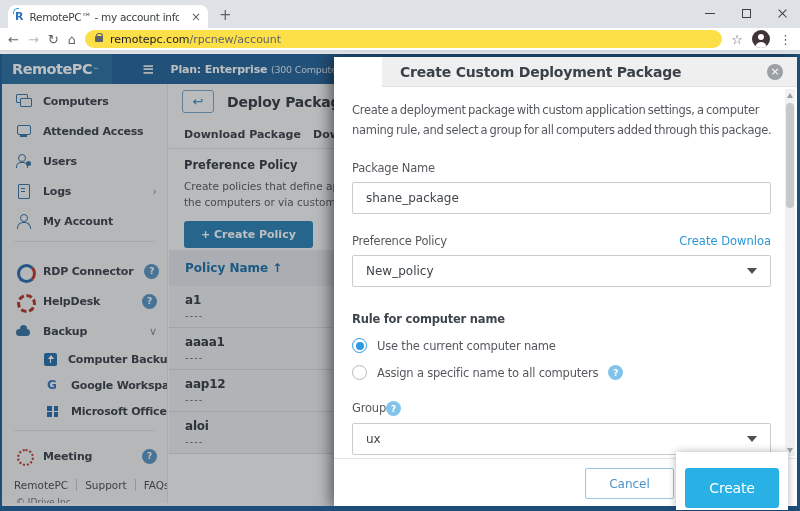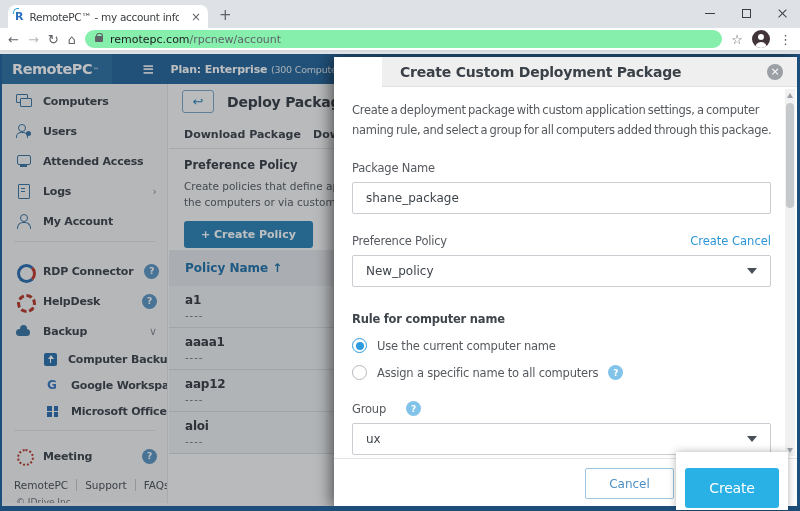--- a/index.html
+++ b/index.html
@@ -21,21 +21,21 @@
   .wc { width:36px; height:27px; position:relative; display:flex; align-items:center; justify-content:center; }
   .wc-min { width:10px; height:1px; background:#3c4043; }
   .wc-max { width:9px; height:9px; border:1px solid #3c4043; }
   .wc-x1,.wc-x2 { position:absolute; left:13px; top:13px; width:11px; height:1.2px; background:#3c4043; }
   .wc-x1 { transform:rotate(45deg); } .wc-x2 { transform:rotate(-45deg); }
 
   .toolbar { position:absolute; top:28px; left:0; right:0; height:24px; background:#fff;
              display:flex; align-items:center; padding:0 8px; gap:9px; border-bottom:2px solid #d8dbde; }
   .nav-ic { color:#5f6368; font-size:13px; line-height:13px; }
   .nav-ic.dis { color:#b6b9bd; }
-  .urlbar { flex:1; height:18px; background:#86efac; border-radius:9px; display:flex; align-items:center; padding:0 10px; }
+  .urlbar { flex:1; height:18px; background:#fde047; border-radius:9px; display:flex; align-items:center; padding:0 10px; }
   .lock { width:8px; height:6px; background:#5f6368; border-radius:1px; position:relative; margin-right:7px; flex-shrink:0; }
   .lock::before { content:""; position:absolute; left:1.5px; top:-3.5px; width:5px; height:4px;
                   border:1.3px solid #5f6368; border-bottom:none; border-radius:3px 3px 0 0; }
   .url-domain { font-size:11px; color:#202124; }
   .url-path { font-size:11px; color:#5f6368; }
   .avatar { width:18px; height:18px; border-radius:50%; background:#413439; position:relative; overflow:hidden; flex-shrink:0; }
   .avatar::before { content:""; position:absolute; left:6px; top:3.5px; width:6px; height:6px; background:#fff; border-radius:50%; }
   .avatar::after { content:""; position:absolute; left:3px; top:11.5px; width:12px; height:8px; background:#fff; border-radius:6px 6px 0 0; }
 
   
@@ -137,21 +137,21 @@
   .m-select { height:32px; border:1px solid #c9cdd1; border-radius:2px; display:flex; align-items:center;
               padding:0 13px; margin-top:7px; font-size:12px; color:#3f454c; cursor:pointer; }
   .m-caret { margin-left:auto; width:0; height:0; border-left:5px solid transparent; border-right:5px solid transparent; border-top:6px solid #4a5056; }
   .sp-intro { height:21px; } .sp-field { height:20px; } .sp-rule { height:25px; } .sp-group { height:21px; }
   .radio-row { display:flex; align-items:center; gap:10px; margin-top:12px; }
   .radio { width:15px; height:15px; border-radius:50%; border:1.5px solid #b3b8bd; background:#fff; position:relative; flex-shrink:0; cursor:pointer; }
   .radio.sel { border-color:#2e9be0; }
   .radio.sel::after { content:""; position:absolute; inset:2.5px; background:#2e9be0; border-radius:50%; }
   .radio-lbl { font-size:11.5px; color:#55595e; letter-spacing:-0.2px; }
   .m-body .help { background:#82c3ea; }
-  .g-row { display:flex; align-items:center; gap:20px; }
+  .g-row { display:flex; gap:0; }
 
   
   .mscroll { position:absolute; right:2px; top:32px; width:10px; height:367px; background:#f1f1f1; z-index:11; }
   .ms-up,.ms-dn { position:absolute; left:0; width:10px; height:12px; display:flex; align-items:center; justify-content:center; cursor:pointer; }
   .ms-up { top:0; } .ms-dn { bottom:0; }
   .tri-up { width:0; height:0; border-left:3.5px solid transparent; border-right:3.5px solid transparent; border-bottom:5px solid #9aa0a5; }
   .tri-dn { width:0; height:0; border-left:3.5px solid transparent; border-right:3.5px solid transparent; border-top:5px solid #9aa0a5; }
   .ms-thumb { position:absolute; left:1px; top:14px; width:8px; height:105px; background:#c6c9cc; border-radius:4px; cursor:pointer; }
 
   .m-foot { height:47px; border-top:1px solid #e4e4e4; position:relative; background:#fff; }
@@ -217,28 +217,28 @@
       <span class="hamburger">≡</span>
       <span class="plan"><span>Plan: Enterprise</span> <span class="plan-detail">(300 Computers)</span></span>
     </div>
 
     <div class="sidebar">
       <div class="sb-item">
         <span class="ic ic-computers"></span>
         <span class="lbl">Computers</span>
       </div>
       <div class="sb-item">
+        <span class="ic ic-attended"></span>
+        <span class="lbl">Attended Access</span>
+      </div>
+      <div class="sb-item">
         <span class="ic ic-users">
             <span class="dot"></span>
           </span>
         <span class="lbl">Users</span>
-      </div>
-      <div class="sb-item">
-        <span class="ic ic-attended"></span>
-        <span class="lbl">Attended Access</span>
       </div>
       <div class="sb-item">
         <span class="ic ic-logs"></span>
         <span class="lbl">Logs</span>
         <span class="sb-chev">›</span>
       </div>
       <div class="sb-item">
         <span class="ic ic-account"></span>
         <span class="lbl">My Account</span>
       </div>
@@ -336,21 +336,21 @@
         <div class="m-intro">
           <div>Create a deployment package with custom application settings, a computer</div>
           <div>naming rule, and select a group for all computers added through this package.</div>
         </div>
         <div class="sp-intro"></div>
         <div class="m-label">Package Name</div>
         <input class="m-input" type="text" value="shane_package" style="">
         <div class="sp-field"></div>
         <div class="m-row">
           <span class="m-label">Preference Policy</span>
-          <span class="m-link">Create Cancel</span>
+          <span class="m-link">Create Downloa</span>
         </div>
         <div class="m-select">
           <span>New_policy</span>
           <span class="m-caret"></span>
         </div>
         <div class="sp-rule"></div>
         <div class="m-label bold">Rule for computer name</div>
         <div class="radio-row">
           <span class="radio sel"></span>
           <span class="radio-lbl">Use the current computer name</span>

